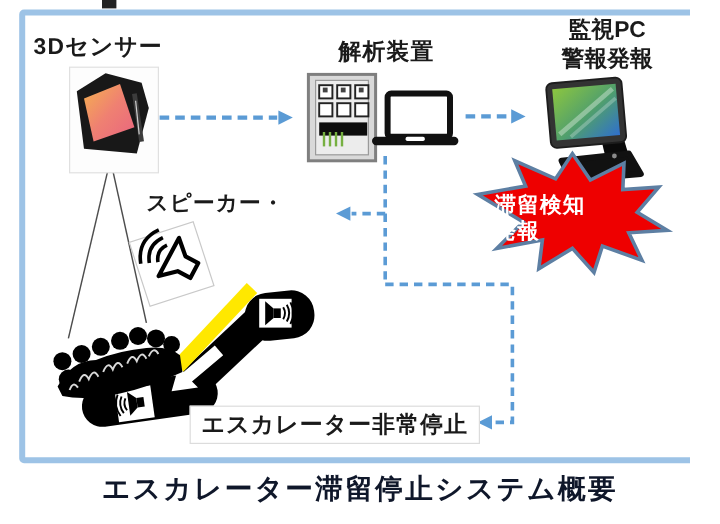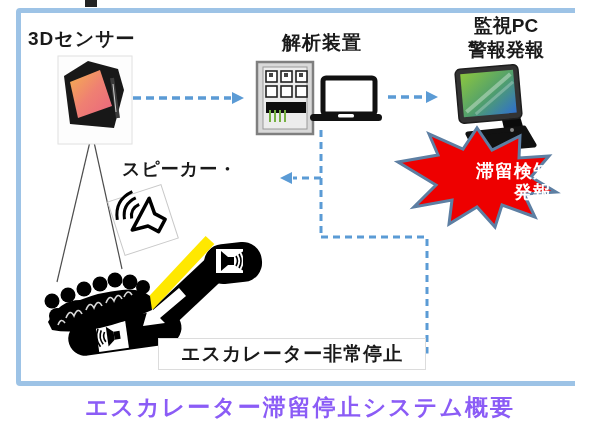--- a/index.html
+++ b/index.html
@@ -8,25 +8,25 @@
   .frame{position:absolute;left:16px;top:8px;width:554px;height:368px;
          border:5px solid #9dc3e6;border-radius:4px;background:#fff;}
   .gfx{position:absolute;left:0;top:0;width:600px;height:437px;}
   .lbl{position:absolute;font-weight:600;white-space:nowrap;}
   .lbl-sensor{left:28px;top:26px;font-size:19px;letter-spacing:1px;}
   .lbl-analyzer{left:282px;top:30px;font-size:19px;letter-spacing:1px;}
   .lbl-monitor{left:446px;top:14px;width:120px;text-align:center;font-size:19px;line-height:24px;}
   .lbl-speaker1{left:122px;top:157px;font-size:18px;letter-spacing:1px;}
   .lbl-speaker2{left:152px;top:179px;font-size:18px;letter-spacing:1px;}
   .lbl-estop{left:158px;top:338px;font-size:19px;background:#fff;border:1px solid #dcdcdc;
-             padding:2px 22px;font-weight:600;letter-spacing:1px;}
-  .alert-text{position:absolute;left:412px;top:161px;width:140px;text-align:right;
+             padding:2px 9px;font-weight:600;letter-spacing:1px;}
+  .alert-text{position:absolute;left:412px;top:161px;width:140px;text-align:left;
               color:#fff;font-weight:700;font-size:18px;line-height:21px;letter-spacing:1px;}
   .caption{position:absolute;left:0;top:392px;width:600px;text-align:center;
-           font-size:23px;font-weight:700;letter-spacing:2px;color:#8b5cf6;}
+           font-size:23px;font-weight:700;letter-spacing:2px;color:#0f172a;}
   .edge-artifact{position:absolute;left:85px;top:0;width:12px;height:7px;background:#222;}
 </style>
 </head>
 <body>
 
 <div class="stage">
 
   <div class="frame"></div>
   <div class="edge-artifact"></div>
 

